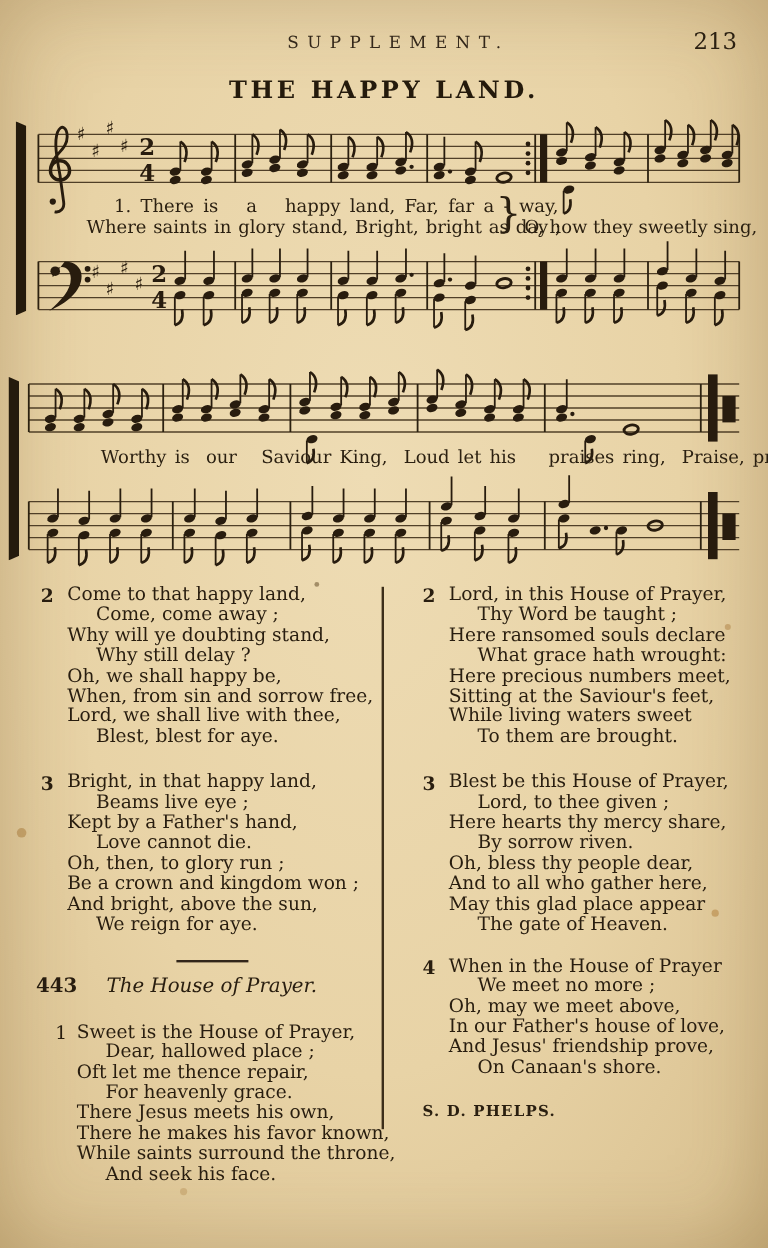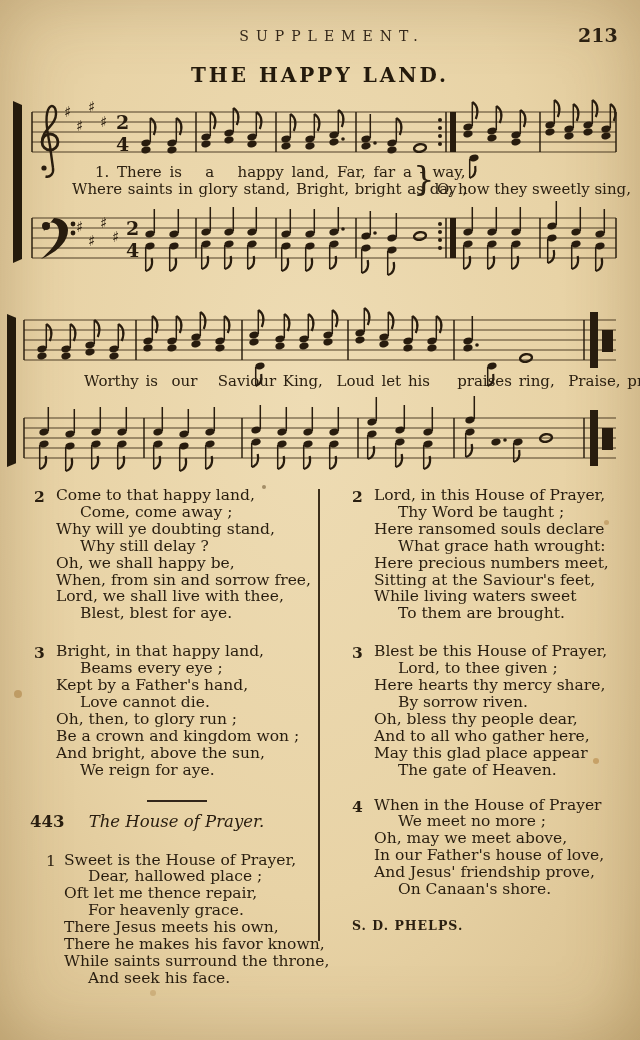--- a/index.html
+++ b/index.html
@@ -4,21 +4,21 @@
 <style>
   html,body{margin:0;padding:0;}
   .page{
     position:relative; width:640px; height:1040px; overflow:hidden;
     background:radial-gradient(ellipse at 48% 38%, #eedcb4 0%, #e8d3a6 55%, #dcc494 88%, #d2b986 100%);
     box-shadow:inset 0 0 70px rgba(110,80,35,.28);
     font-family:"DejaVu Serif", serif; color:#281d0f;
   }
   .running-head{position:absolute; top:28px; left:12px; width:100%; text-align:center;
     font-size:14px; letter-spacing:7px; color:#33271a;}
-  .page-num{position:absolute; top:24px; left:578px; font-size:19px; font-weight:bold; color:#2c2112;text-align:right;}
+  .page-num{position:absolute; top:24px; left:578px; font-size:19px; font-weight:normal; color:#2c2112;text-align:right;}
   .song-title{position:absolute; top:63px; left:0; width:100%; text-align:center;
     font-size:20px; font-weight:bold; letter-spacing:3px; color:#241a0c;}
 
   .music-svg{position:absolute;}
   .sl{stroke:#43331d; stroke-width:1.1; opacity:.92;}
   .bl{stroke:#2c2110; stroke-width:1.5;}
   .ink{fill:#281c0e;}
   .stem{stroke:#281c0e; stroke-width:1.5;}
   .flag{stroke:#281c0e; stroke-width:2.2; fill:none;}
   .ksig{font-family:"DejaVu Sans",sans-serif; font-size:15px; fill:#281c0e;}
@@ -317,21 +317,21 @@
           <div class="vline">When, from sin and sorrow free,</div>
           <div class="vline">Lord, we shall live with thee,</div>
           <div class="vline indent">Blest, blest for aye.</div>
         </div>
     </div>
     <div class="verse">
       <span class="vnum">3</span>
       <div>
 
       <div class="vline">Bright, in that happy land,</div>
-          <div class="vline indent">Beams every eye ;</div>
+          <div class="vline indent">Beams live eye ;</div>
           <div class="vline">Kept by a Father's hand,</div>
           <div class="vline indent">Love cannot die.</div>
           <div class="vline">Oh, then, to glory run ;</div>
           <div class="vline">Be a crown and kingdom won ;</div>
           <div class="vline">And bright, above the sun,</div>
           <div class="vline indent">We reign for aye.</div>
         </div>
     </div>
 
     <div class="section-rule"></div>

